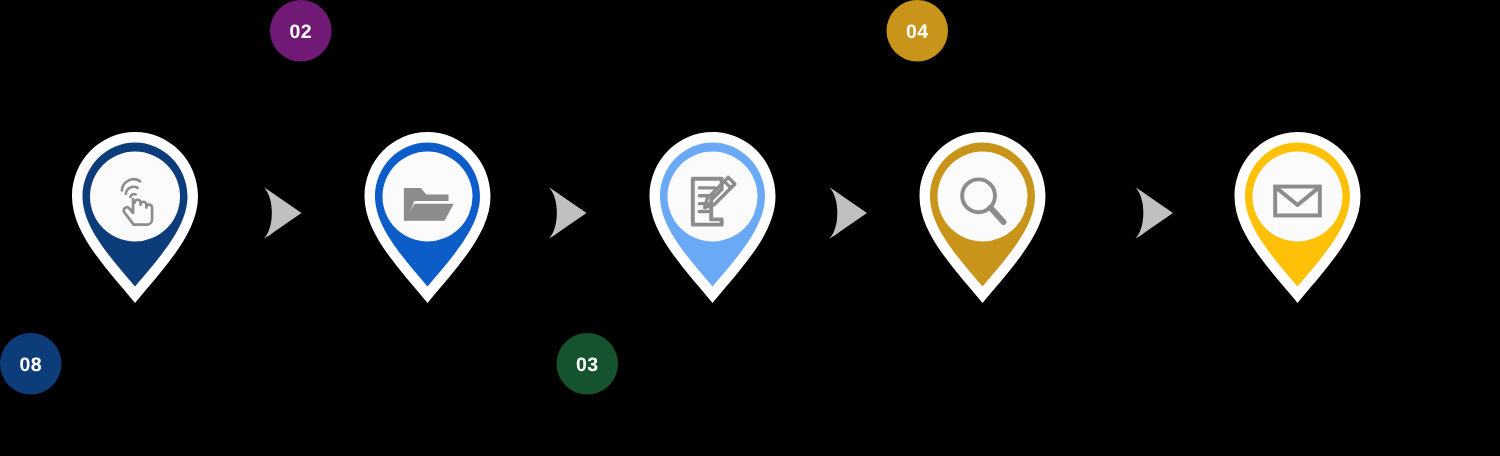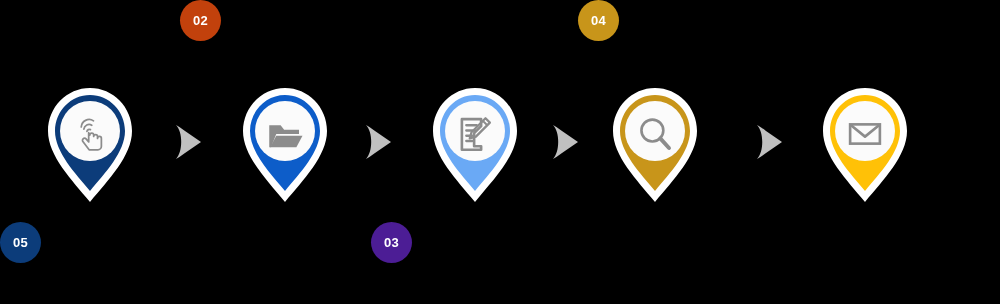--- a/index.html
+++ b/index.html
@@ -68,21 +68,21 @@
     color: #ffffff;
     font-size: 13px;
     font-weight: bold;
     letter-spacing: 0.3px;
     font-family: "Liberation Sans", sans-serif;
     line-height: 1;
   }
   .badge-1 { left: 0px;   top: 222px; }
   .badge-2 { left: 180px; top: 0px;   }
   .badge-3 { left: 371px; top: 222px; }
-  .badge-4 { left: 578px; top: 0px;   }
+  .badge-4 { left: 591px; top: 0px;   }
   .badge-5 { left: 749px; top: 222px; }
 
   
   .arrow {
     position: absolute;
     width: 30px;
     height: 38px;
     top: 123px;
   }
   .arrow svg { display: block; width: 30px; height: 38px; }
@@ -195,28 +195,28 @@
     </svg>
     <div class="glyph">
       <svg viewBox="0 0 48 48" xmlns="http://www.w3.org/2000/svg">
         <rect x="7" y="13" width="34" height="22" fill="none" stroke="#8c8c8c" stroke-width="3"></rect>
         <path d="M8 14 L24 27 L40 14" fill="none" stroke="#8c8c8c" stroke-width="3" stroke-linejoin="round"></path>
       </svg>
     </div>
   </div>
 
   <div class="badge badge-1" style="background:#0c3c7a;">
-    <span>05</span>
-  </div>
-
-  <div class="badge badge-2" style="background:#c2410c;">
+    <span>08</span>
+  </div>
+
+  <div class="badge badge-2" style="background:#701a75;">
     <span>02</span>
   </div>
 
-  <div class="badge badge-3" style="background:#4c1d95;">
+  <div class="badge badge-3" style="background:#14532d;">
     <span>03</span>
   </div>
 
   <div class="badge badge-4" style="background:#c8951a;">
     <span>04</span>
   </div>
 
 
 </div>
 

